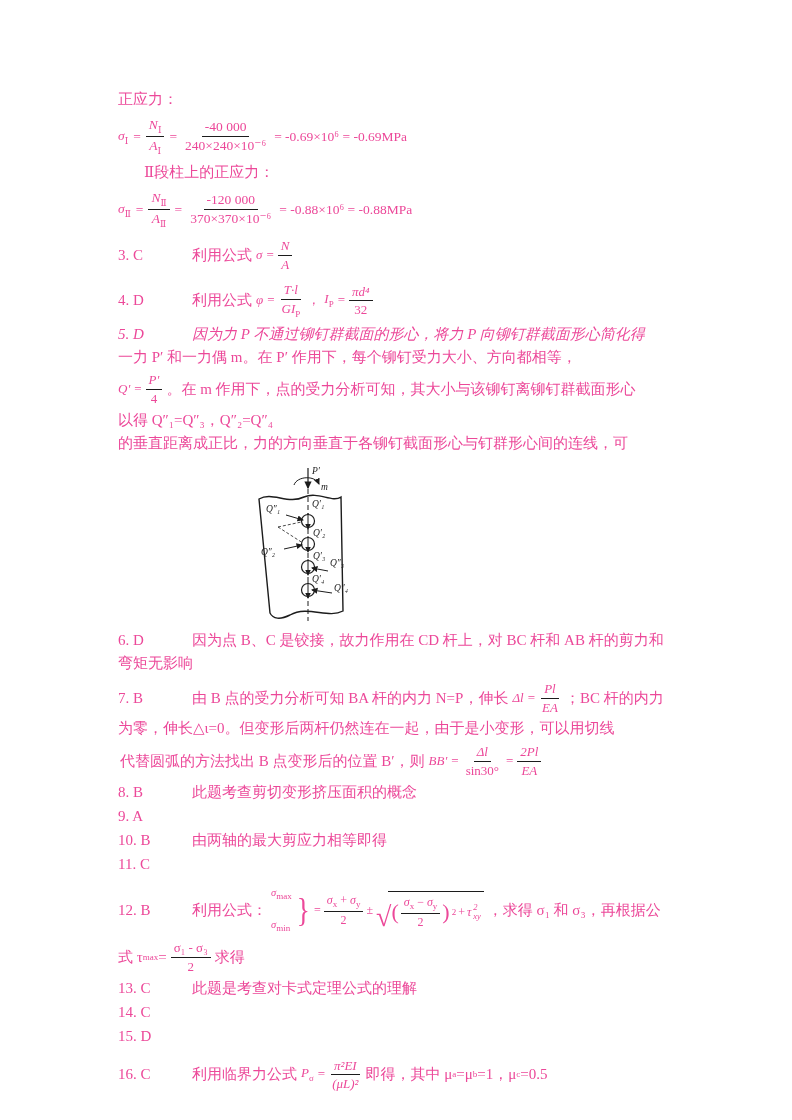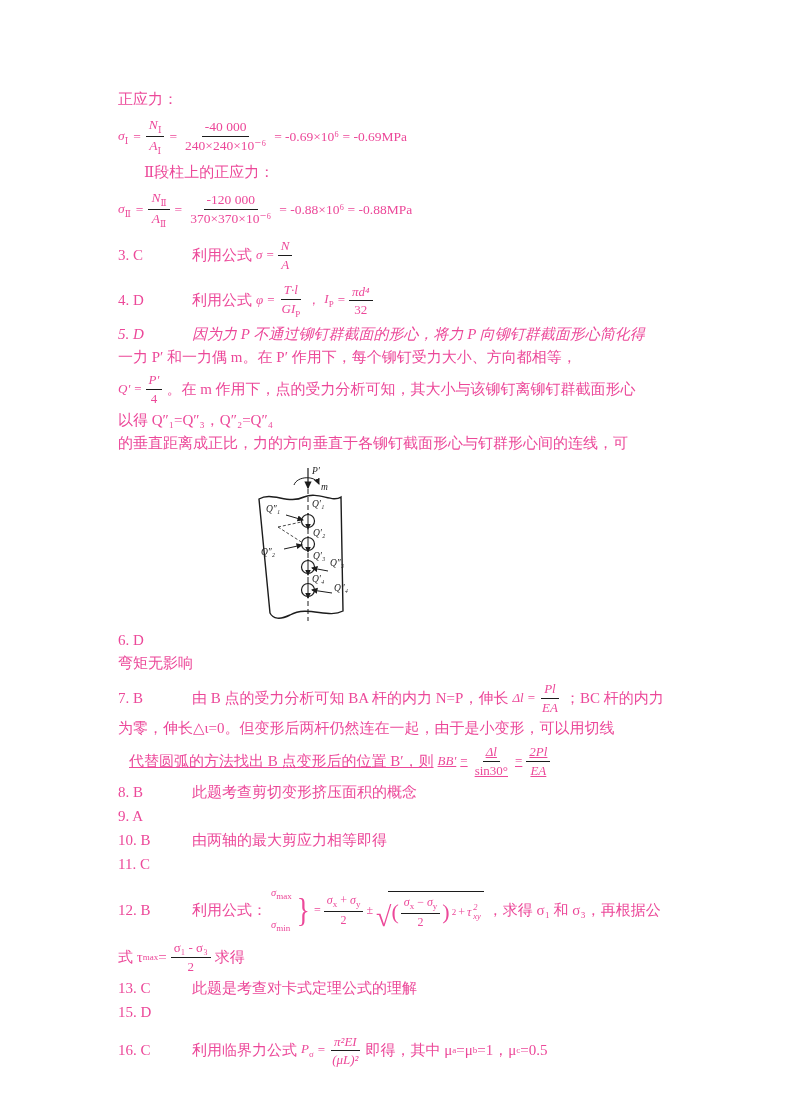--- a/index.html
+++ b/index.html
@@ -171,38 +171,39 @@
         <text x="69" y="71">Q′₂</text>
         <text x="86" y="101">Q″₃</text>
         <text x="69" y="94">Q′₃</text>
         <text x="90" y="126">Q″₄</text>
         <text x="68" y="117">Q′₄</text>
       </svg>
     </div>
 
     <div class="item">
       <span class="no gap">6. D</span>
+      <span class="txt">因为点 B、C 是铰接，故力作用在 CD 杆上，对 BC 杆和 AB 杆的剪力和</span>
     </div>
     <div class="line">弯矩无影响</div>
 
     <div class="item" style="margin-top:6px;">
       <span class="no gap">7. B</span>
       <span class="txt">由 B 点的受力分析可知 BA 杆的内力 N=P，伸长</span>
       <span class="iformula">
         <i class="fv">Δl</i>
         <span>=</span>
         <span class="frac">
             <span class="num fv">Pl</span>
             <span class="den fv">EA</span>
           </span>
       </span>
       <span class="txt">；BC 杆的内力</span>
     </div>
     <div class="line" style="margin-top:2px;">为零，伸长△ι=0。但变形后两杆仍然连在一起，由于是小变形，可以用切线</div>
-    <div class="flexline" style="margin:4px 0 2px 11px;text-decoration:underline;">
+    <div class="flexline" style="margin:4px 0 2px 2px;">
       <span class="txt">代替圆弧的方法找出 B 点变形后的位置 B′，则</span>
       <span class="iformula">
         <i class="fv">BB′</i>
         <span>=</span>
         <span class="frac">
             <span class="num fv">Δl</span>
             <span class="den">sin30°</span>
           </span>
         <span>=</span>
         <span class="frac">
@@ -276,20 +277,24 @@
           </span>
       </span>
       <span class="txt">求得</span>
     </div>
 
     <div class="item">
       <span class="no gap">13. C</span>
       <span class="txt">此题是考查对卡式定理公式的理解</span>
     </div>
     <div class="item">
+      <span class="no gap">14. C</span>
+      <span class="txt"></span>
+    </div>
+    <div class="item">
       <span class="no gap">15. D</span>
       <span class="txt"></span>
     </div>
 
     <div class="item" style="margin-top:10px;">
       <span class="no gap">16. C</span>
       <span class="txt">利用临界力公式</span>
       <span class="iformula">
         <span><i class="fv">P</i><sub>σ</sub></span>
         <span>=</span>

